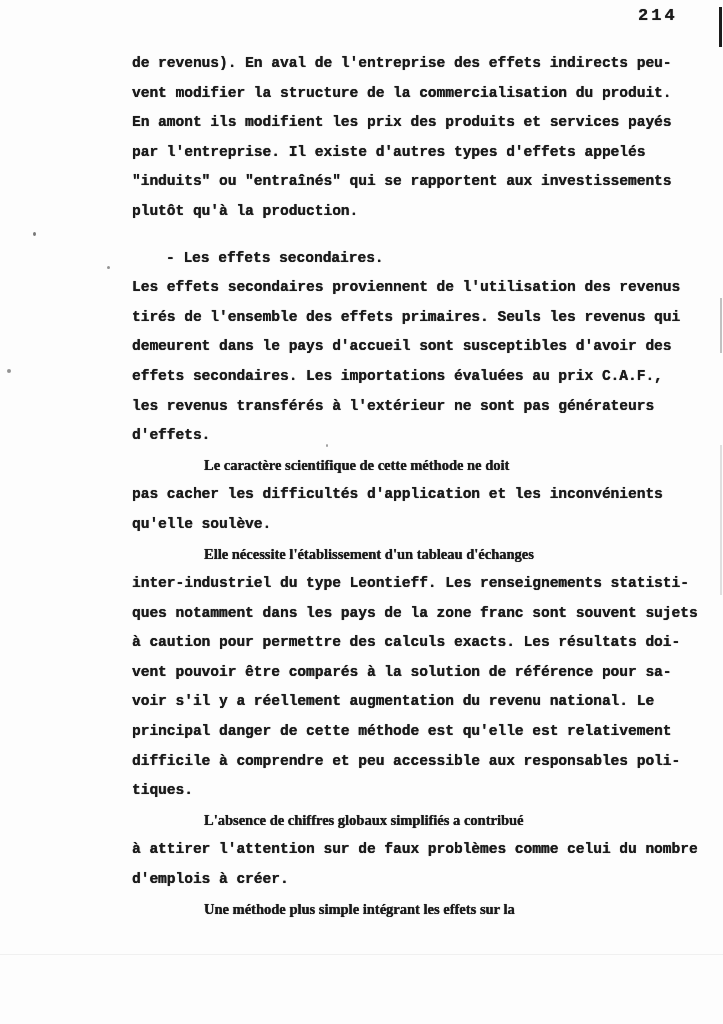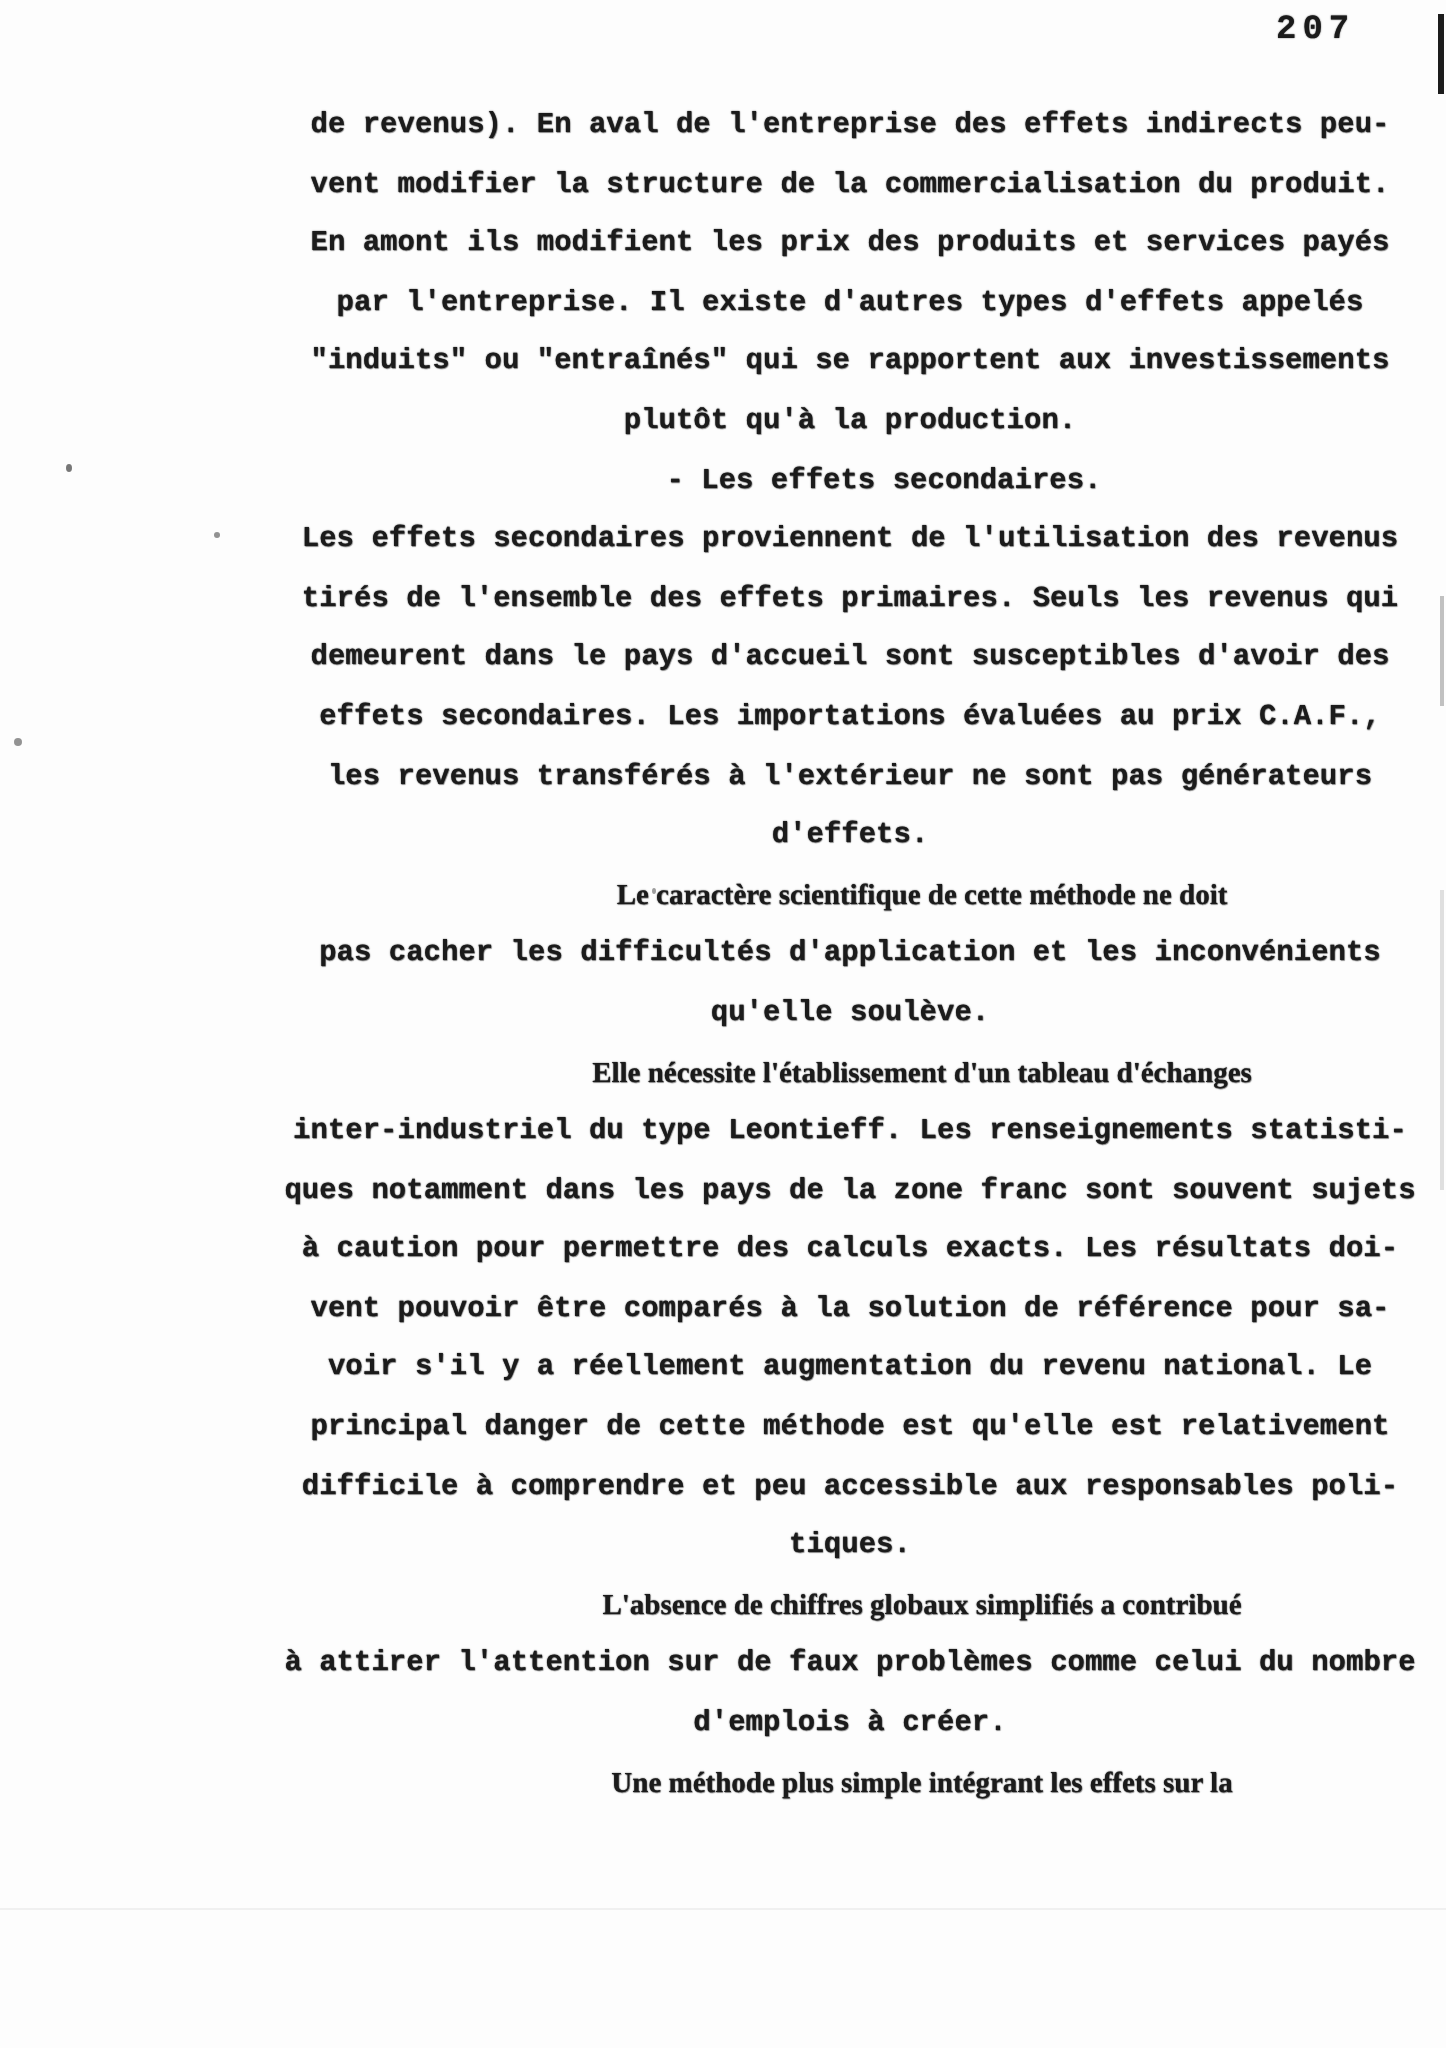--- a/index.html
+++ b/index.html
@@ -35,23 +35,22 @@
     top: 49px;
     width: 586px;
     font-size: 14.5px;
     font-weight: 700;
     line-height: 29.6px;
     color: var(--ink);
     white-space: pre;
   }
   .line {
     text-shadow: 0 0 0.7px rgba(10,10,10,0.85), 0.3px 0.3px 0.4px rgba(0,0,0,0.35);
-    text-align: center;
   }
-  .indent-dash { padding-left: 34px; }
+  .indent-dash { padding-left: 34px; margin-top: 17px; }
   .indent-para { padding-left: 72px; font-family: Liberation Serif, serif; }
 
   
   .edge-tick {
     position: absolute;
     left: 719px; top: 7px;
     width: 3px; height: 40px;
     background: #1c1c1c;
   }
   .edge-faint-a {
@@ -98,21 +97,21 @@
     position: absolute;
     left: 0; top: 954px;
     width: 723px; height: 1px;
     background: rgba(0,0,0,0.05);
   }
 </style>
 </head>
 <body>
 
 <div class="page">
-  <span class="page-number">207</span>
+  <span class="page-number">214</span>
 
   <div class="text-block"><div class="line indent-none">de revenus). En aval de l'entreprise des effets indirects peu-</div><div class="line indent-none">vent modifier la structure de la commercialisation du produit.</div><div class="line indent-none">En amont ils modifient les prix des produits et services payés</div><div class="line indent-none">par l'entreprise. Il existe d'autres types d'effets appelés</div><div class="line indent-none">"induits" ou "entraînés" qui se rapportent aux investissements</div><div class="line indent-none">plutôt qu'à la production.</div><div class="line indent-dash">- Les effets secondaires.</div><div class="line indent-none">Les effets secondaires proviennent de l'utilisation des revenus</div><div class="line indent-none">tirés de l'ensemble des effets primaires. Seuls les revenus qui</div><div class="line indent-none">demeurent dans le pays d'accueil sont susceptibles d'avoir des</div><div class="line indent-none">effets secondaires. Les importations évaluées au prix C.A.F.,</div><div class="line indent-none">les revenus transférés à l'extérieur ne sont pas générateurs</div><div class="line indent-none">d'effets.</div><div class="line indent-para">Le caractère scientifique de cette méthode ne doit</div><div class="line indent-none">pas cacher les difficultés d'application et les inconvénients</div><div class="line indent-none">qu'elle soulève.</div><div class="line indent-para">Elle nécessite l'établissement d'un tableau d'échanges</div><div class="line indent-none">inter-industriel du type Leontieff. Les renseignements statisti-</div><div class="line indent-none">ques notamment dans les pays de la zone franc sont souvent sujets</div><div class="line indent-none">à caution pour permettre des calculs exacts. Les résultats doi-</div><div class="line indent-none">vent pouvoir être comparés à la solution de référence pour sa-</div><div class="line indent-none">voir s'il y a réellement augmentation du revenu national. Le</div><div class="line indent-none">principal danger de cette méthode est qu'elle est relativement</div><div class="line indent-none">difficile à comprendre et peu accessible aux responsables poli-</div><div class="line indent-none">tiques.</div><div class="line indent-para">L'absence de chiffres globaux simplifiés a contribué</div><div class="line indent-none">à attirer l'attention sur de faux problèmes comme celui du nombre</div><div class="line indent-none">d'emplois à créer.</div><div class="line indent-para">Une méthode plus simple intégrant les effets sur la</div></div>
 
   <div class="edge-tick"></div>
   <div class="edge-faint-a"></div>
   <div class="edge-faint-b"></div>
   <div class="speck-a"></div>
   <div class="speck-b"></div>
   <div class="speck-c"></div>
   <div class="speck-d"></div>

